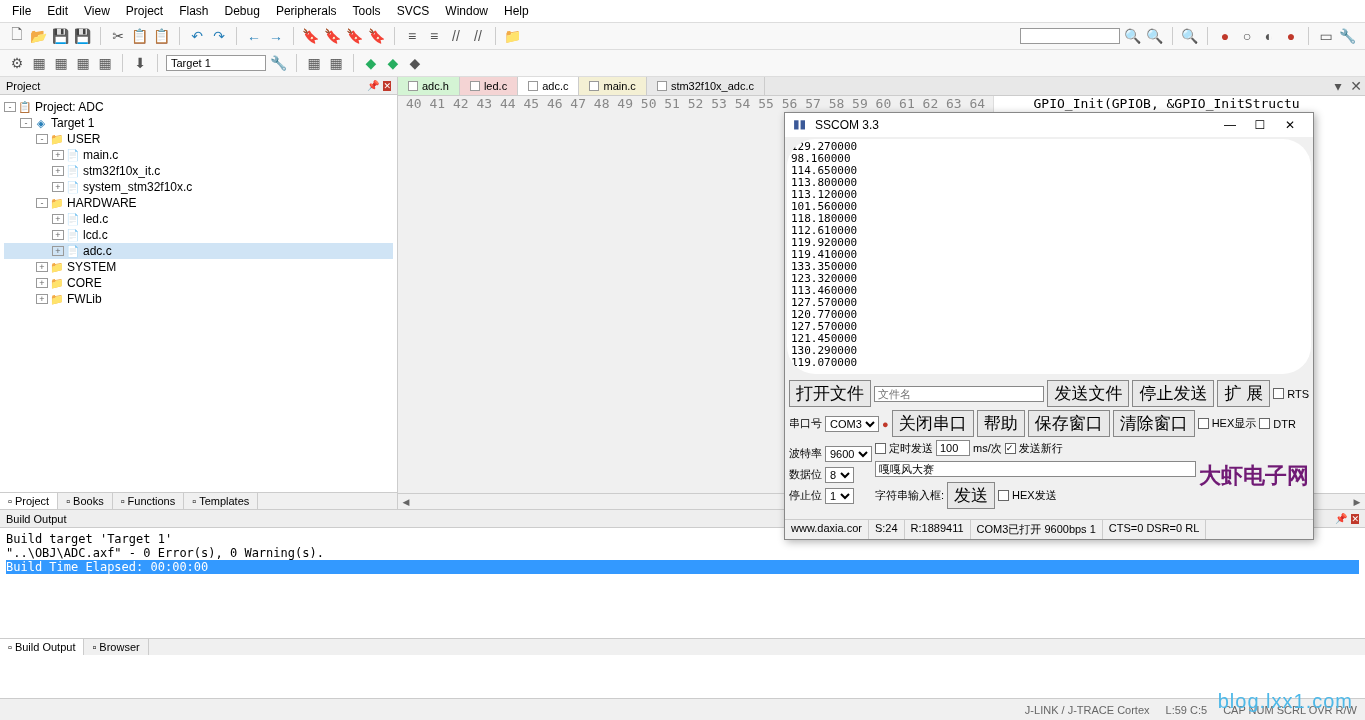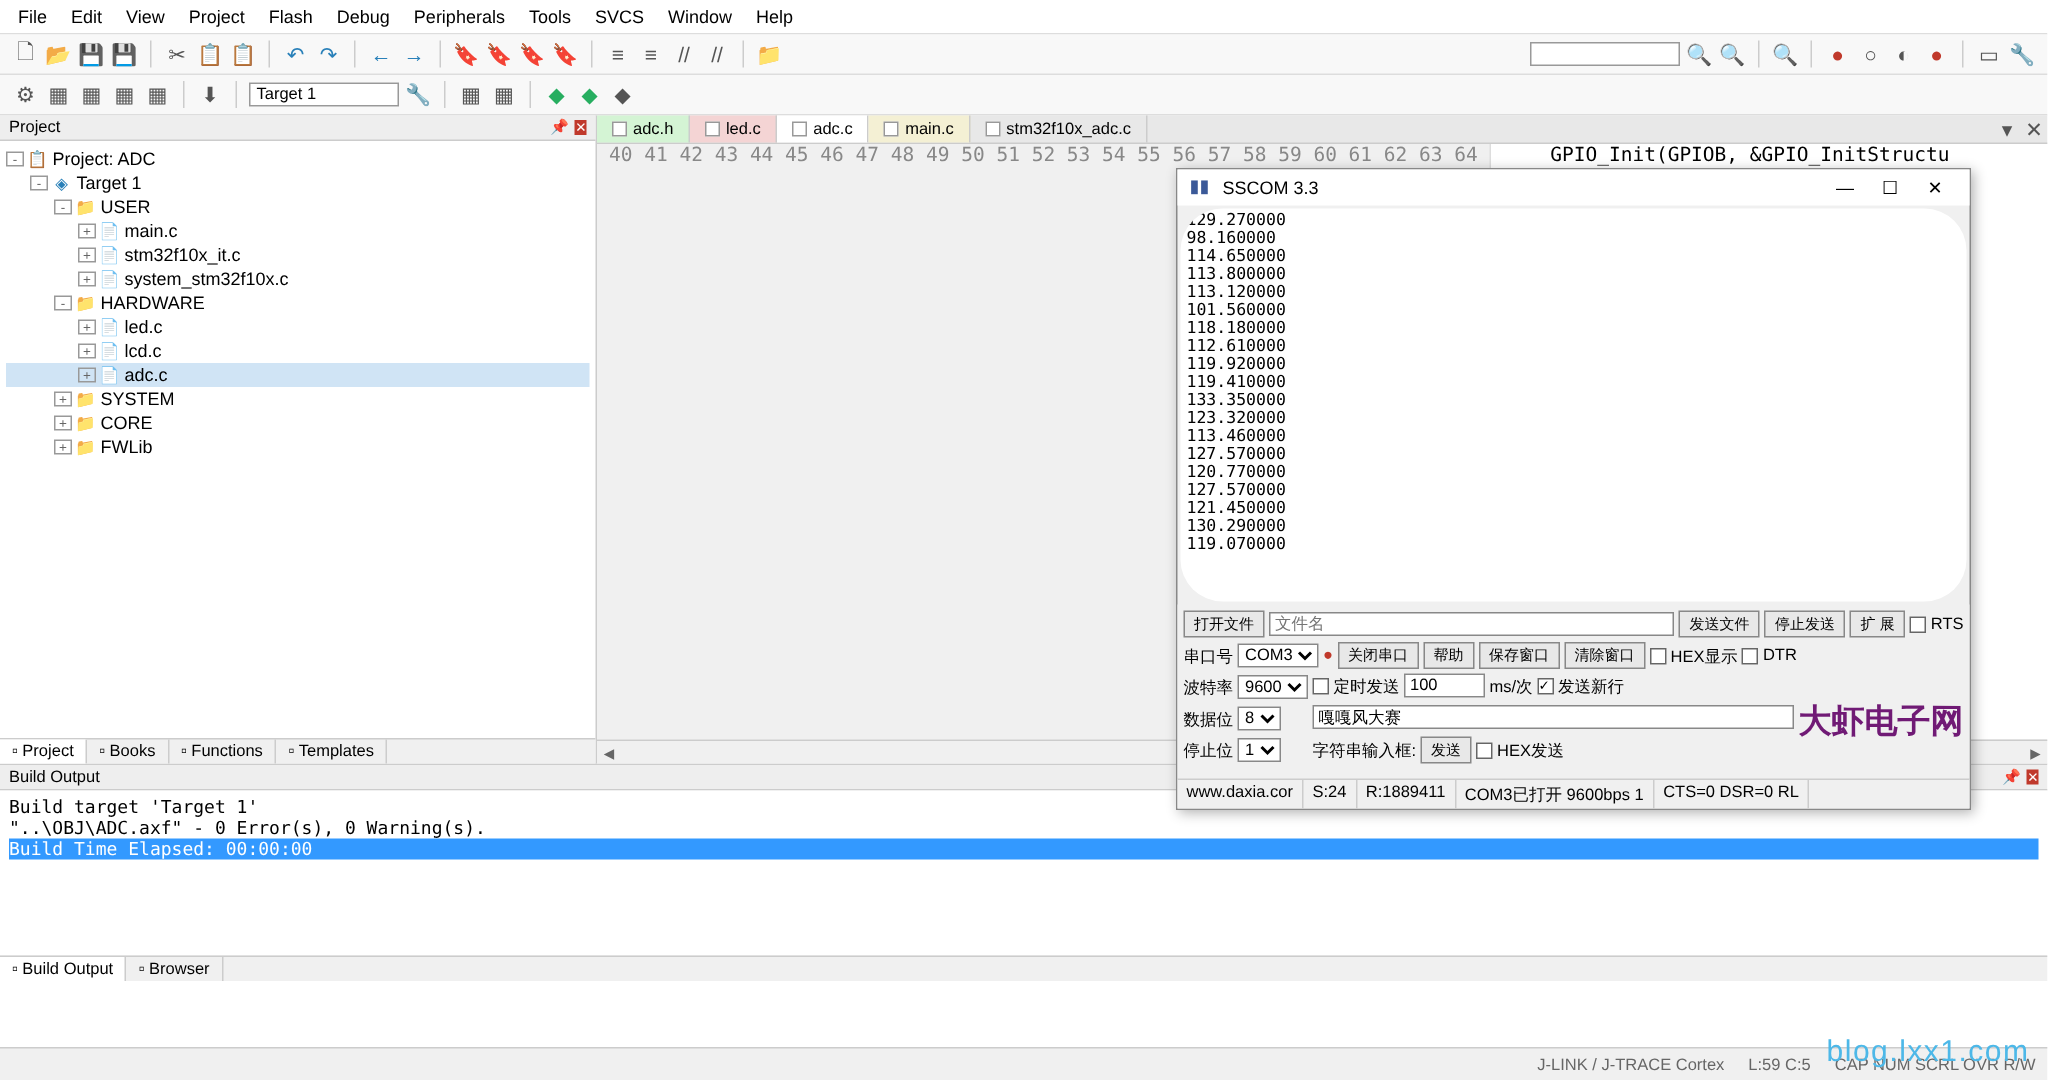--- a/index.html
+++ b/index.html
@@ -54,21 +54,21 @@
 
 
 .sscom { position: absolute; left: 784px; top: 112px; width: 530px; height: 428px; background: #f0f0f0; border: 1px solid #888; box-shadow: 2px 2px 8px rgba(0,0,0,0.3); display: flex; flex-direction: column; }
 .sscom-title { display: flex; align-items: center; padding: 4px 8px; background: #fff; }
 .sscom-title .icon { width: 16px; height: 16px; margin-right: 6px; color: #3b5998; }
 .sscom-title .spacer { flex: 1; }
 .sscom-title .wbtn { width: 30px; text-align: center; cursor: pointer; font-size: 12px; }
 .sscom-body { flex: 1; background: #fff; margin: 2px; padding: 2px 4px; font-family: "SimSun", monospace; font-size: 11px; overflow-y: scroll; line-height: 12px; border-radius: 28px; }
 .sscom-controls { padding: 4px; font-size: 11px; background: #f0f0f0; }
 .sscom-row { display: flex; align-items: center; gap: 3px; margin-bottom: 3px; }
-.sscom-btn { border: 1px solid #888; background: #e8e8e8; padding: 1px 6px; font-size: 10px; cursor: pointer; white-space: nowrap; }
+.sscom-btn { border: 1px solid #888; background: #e8e8e8; padding: 1px 6px; font-size: 17px; cursor: pointer; white-space: nowrap; }
 .sscom-input { border: 1px solid #888; background: #fff; padding: 1px 3px; font-size: 11px; }
 .sscom-select { border: 1px solid #888; background: #fff; font-size: 11px; }
 .sscom-status { display: flex; border-top: 1px solid #ccc; font-size: 11px; background: #f0f0f0; }
 .sscom-status span { padding: 2px 6px; border-right: 1px solid #ccc; white-space: nowrap; }
 .brand { color: #701a75; font-size: 22px; font-weight: bold; font-family: "SimSun"; }
 .checkbox { width: 11px; height: 11px; border: 1px solid #666; background: #fff; display: inline-block; }
 .checkbox.checked::after { content: "✓"; font-size: 9px; display: block; line-height: 9px; }
 </style>
 </head>
 <body>
@@ -340,21 +340,21 @@
         </div>
         <div class="sscom-row">
           <span>停止位</span>
           <select class="sscom-select"><option>1</option></select>
         </div>
       </div>
       <div style="display:flex;flex-direction:column;gap:2px;flex:1">
         <div class="sscom-row">
           <span class="checkbox"></span>
             <span>定时发送</span>
-          <input class="sscom-input" style="width: 54px;" value="100">
+          <input class="sscom-input" style="width: 34px;" value="100">
           <span>ms/次</span>
           <span class="checkbox checked"></span>
             <span>发送新行</span>
         </div>
         <div class="sscom-row">
           <input class="sscom-input" style="flex: 1 1 0%;" value="嘎嘎风大赛">
         </div>
         <div class="sscom-row">
           <span>字符串输入框:</span>
           <span class="sscom-btn">发送</span>

